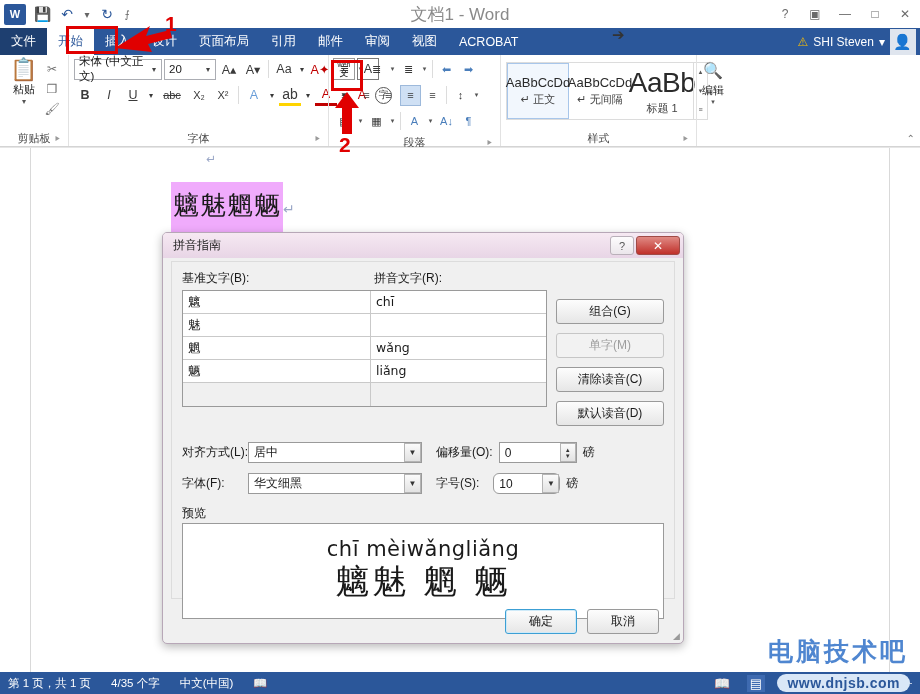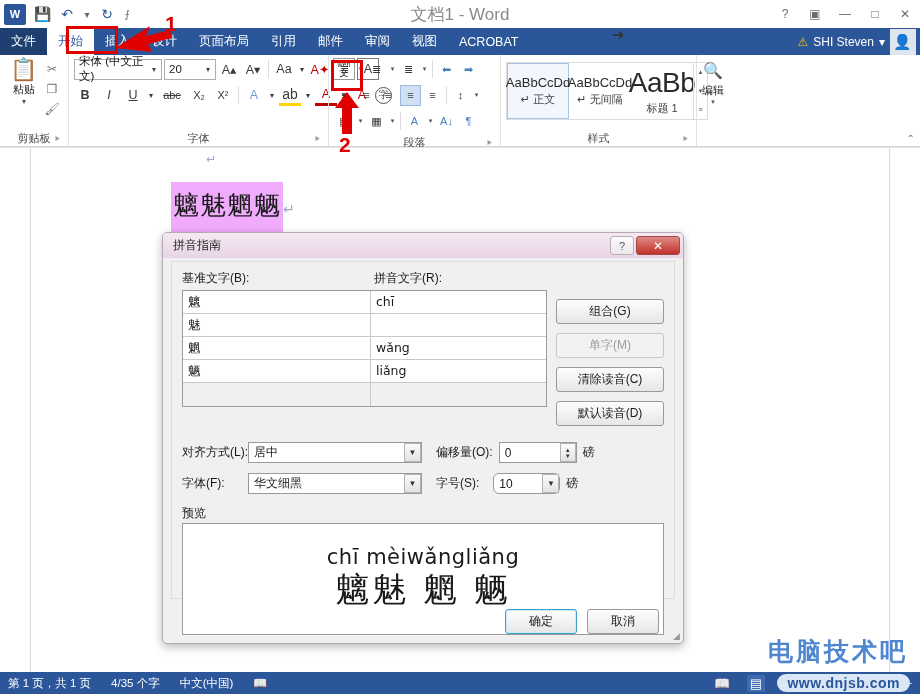--- a/index.html
+++ b/index.html
@@ -211,21 +211,21 @@
   }
   .spin .arrows{
     margin-left:auto; width:16px; height:19px; border:1px solid #b4b4b4;
     background:linear-gradient(#fbfbfb,#e2e2e2);
     display:flex; flex-direction:column; align-items:center; justify-content:center;
     font-size:6px; color:#333; line-height:6px;
   }
   .unit{ margin-left:6px; }
   .previewlbl{ position:absolute; left:10px; top:243px; font-size:12px; }
   .previewbox{
-    position:absolute; left:10px; top:261px; right:10px; height:112px;
+    position:absolute; left:10px; top:261px; right:10px; height:96px;
     background:#fff; border:1px solid #9a9a9a;
     display:flex; flex-direction:column; align-items:center; justify-content:center;
   }
   .pv-pinyin{ font-family:"DejaVu Sans",sans-serif; font-size:21px; letter-spacing:.5px; }
   .pv-hanzi{ font-family:"DejaVu Sans",sans-serif; font-size:34px; letter-spacing:3px; margin-top:-2px; }
   .dlgfoot{
     position:absolute; left:0; right:0; bottom:0; height:44px;
     display:flex; align-items:center; justify-content:flex-end; gap:10px; padding-right:24px;margin-left:7px;
   }
   .footbtn{

